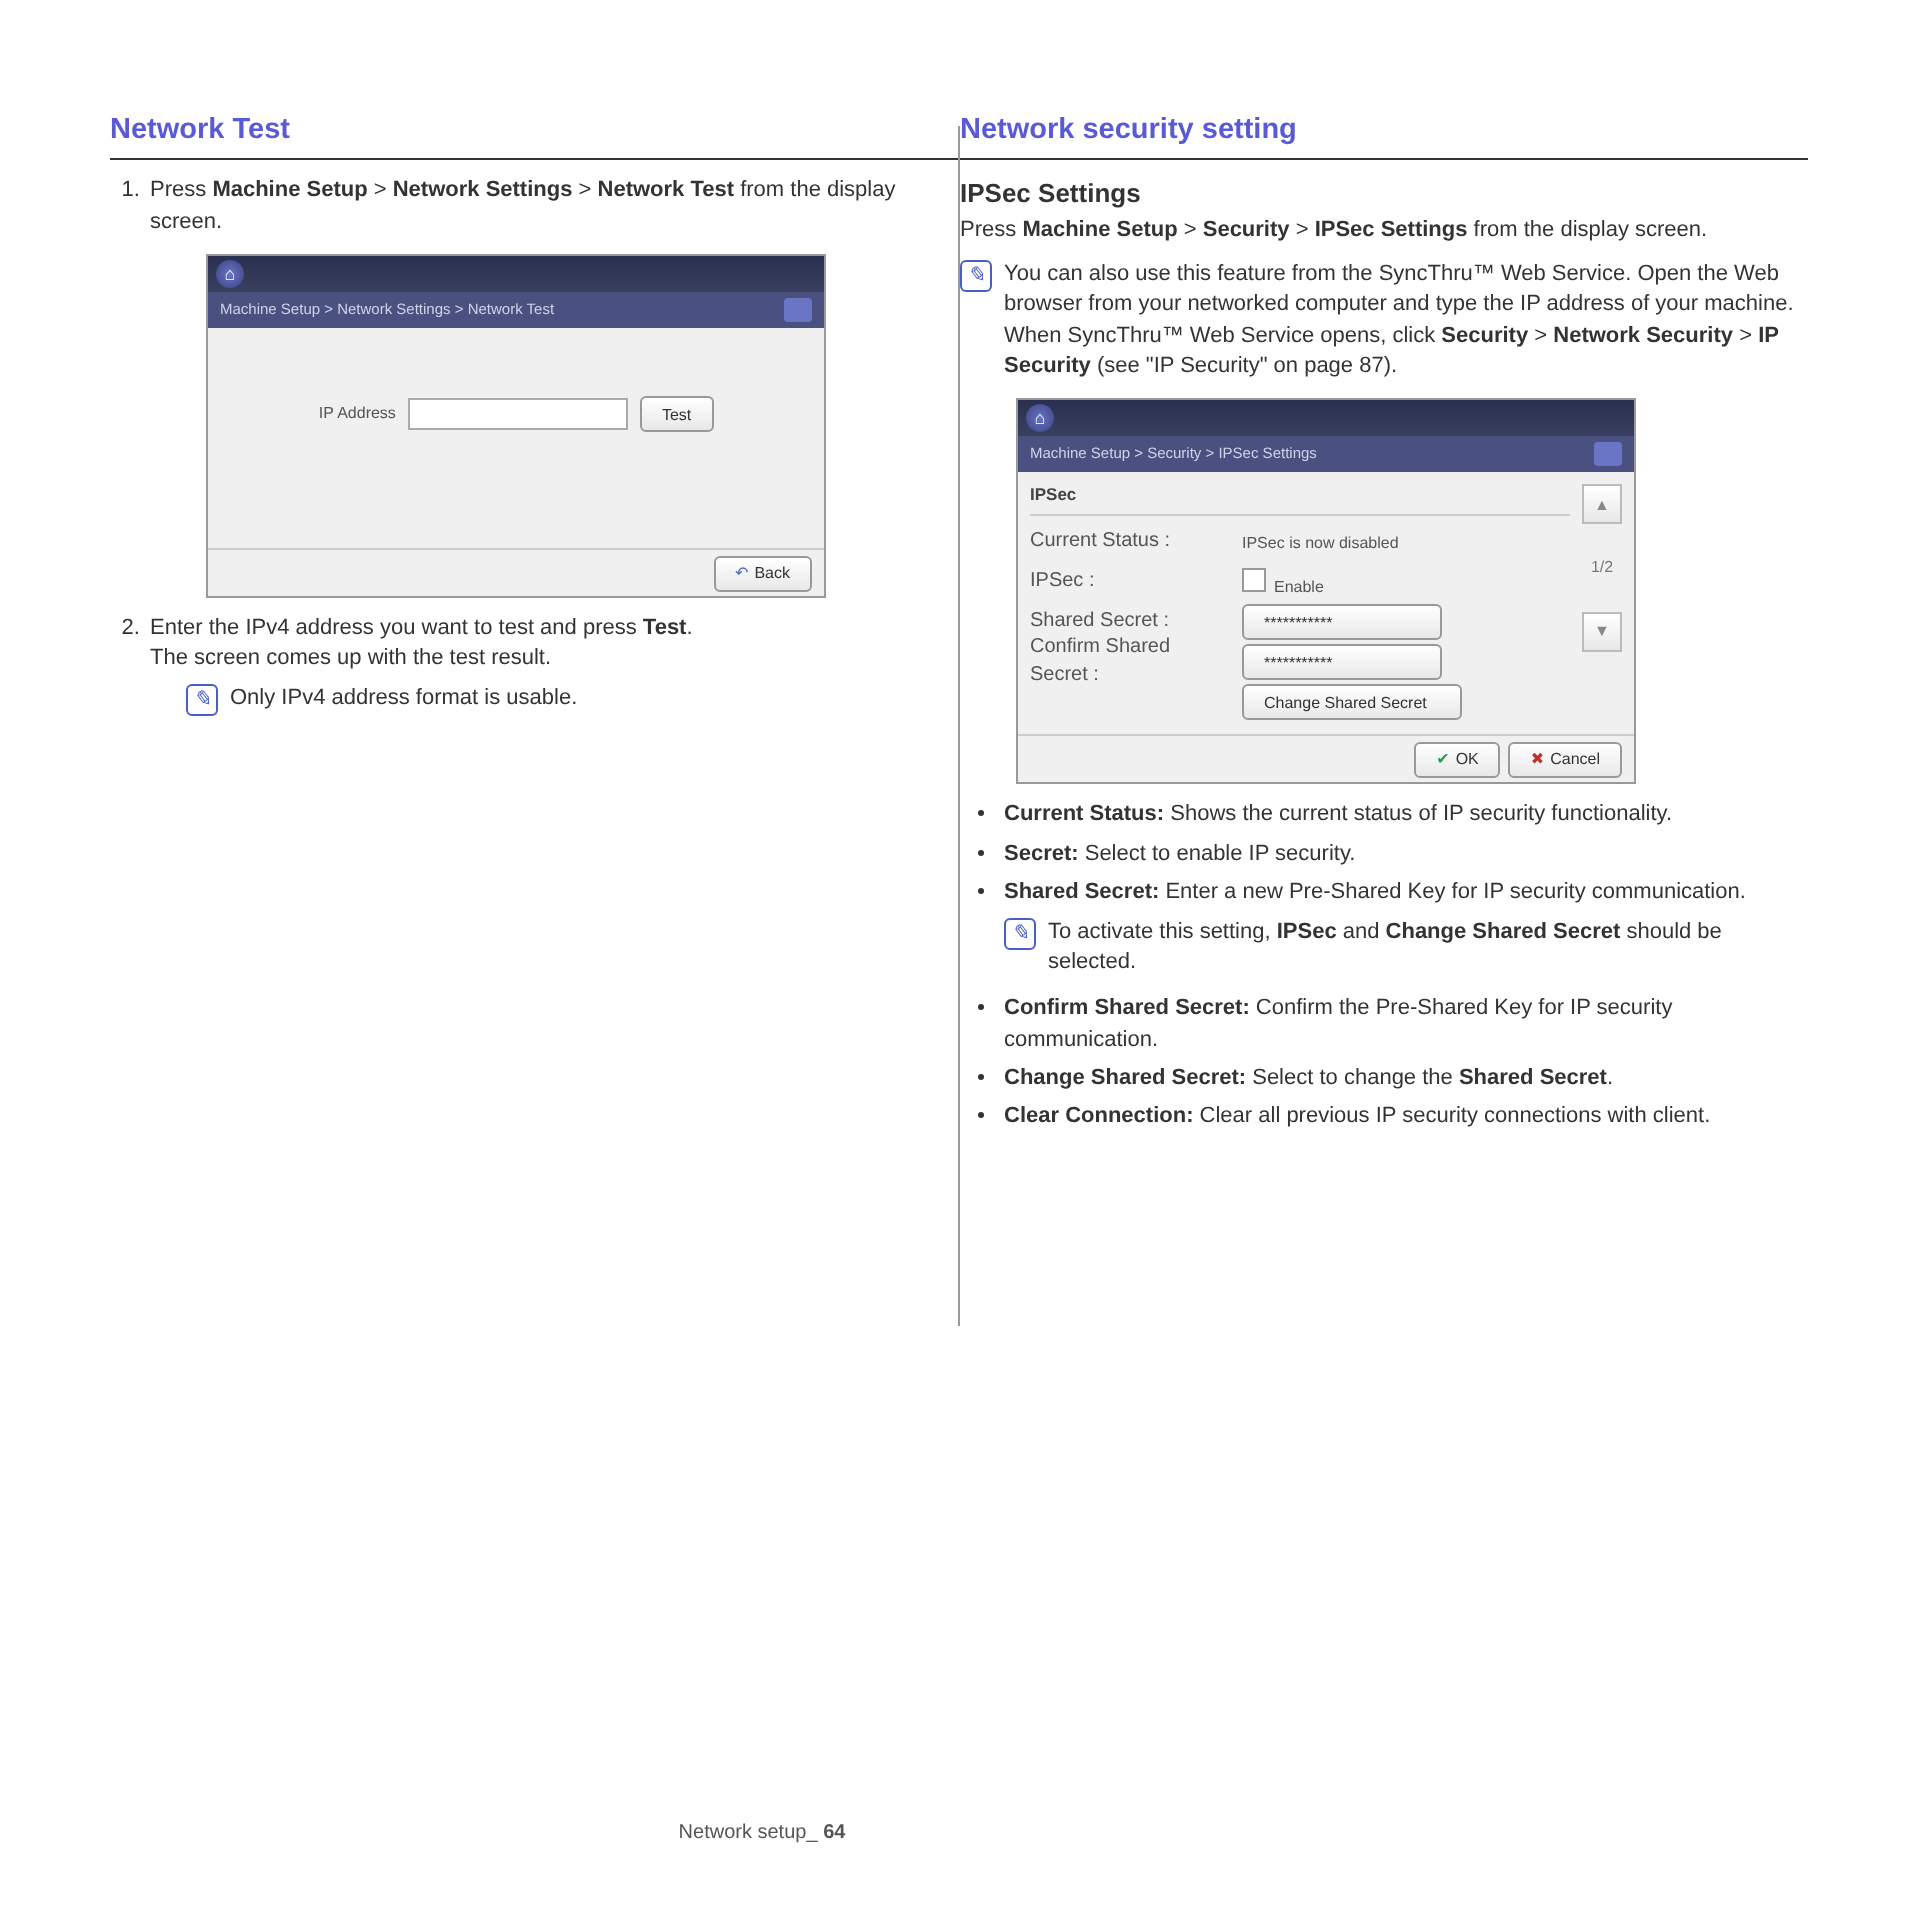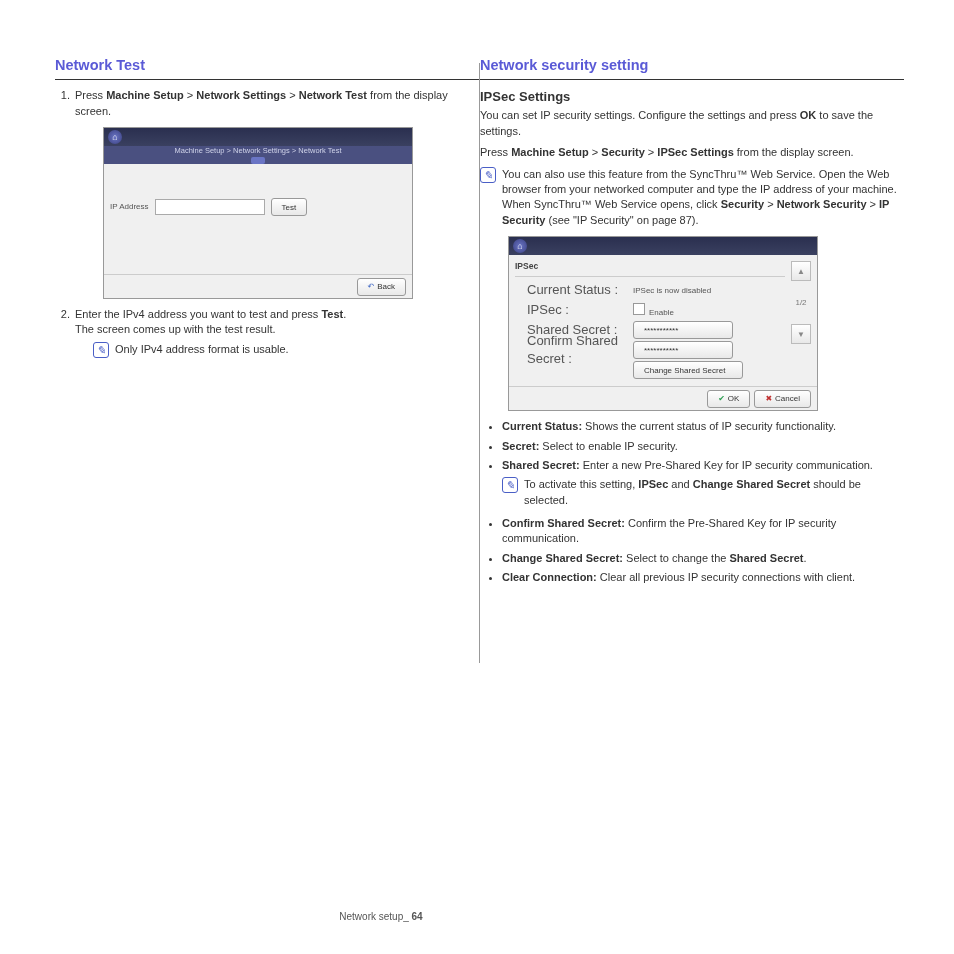--- a/index.html
+++ b/index.html
@@ -63,50 +63,49 @@
     display:flex;align-items:center;justify-content:center;
     color:#fff;font-size:9px;
   }
   .shot-crumb {
     background: #4a5080;
     color: #cfd2e8;
     height: 18px;
     display:flex;align-items:center;justify-content:space-between;
     padding: 0 6px;
     font-size: 7.5px;
-    flex-direction: column;
   }
   .shot-body {
     background: #f0f0f0;
     padding: 6px;
     min-height: 100px;
     position: relative;
   }
-  .field-row { display:flex; align-items:center; gap:6px; justify-content:flex-start; margin-top:28px;}
+  .field-row { display:flex; align-items:center; gap:6px; justify-content:center; margin-top:28px;}
   .label-s { color:#555; font-size:8px; }
   .inp { border:1px solid #aaa; height:16px; width:110px; background:#fff; }
   .btn {
     border:1px solid #999;
     background: linear-gradient(#fff,#e8e8e8);
     border-radius:3px;
     height:18px;
     padding:0 10px;
     font-size:8px;
     display:inline-flex;align-items:center;gap:3px;
     color:#333;
   }
   .shot-foot {
     background:#f0f0f0;
     border-top:1px solid #ccc;
     height:24px;
     display:flex;align-items:center;justify-content:flex-end;
     padding:0 6px; gap:4px;
   }
   .grid-row { display:flex; align-items:center; height:20px; gap:6px;}
-  .grid-label { width:100px; color:#555; font-size:13px;margin-left:12px;}
+  .grid-label { width:100px; color:#555; font-size:10px;}
   .grid-val { flex:1; font-size:8px; color:#555;}
   .chk { width:12px;height:12px;border:1px solid #999;background:#fff;display:inline-block;margin-right:4px;}
   .pager {
     position:absolute; right:6px; top:6px; width:20px;
     display:flex;flex-direction:column;align-items:center;
     font-size:8px;color:#777;
   }
   .pager .arr {
     width:20px;height:20px;border:1px solid #bbb;background:linear-gradient(#fff,#e8e8e8);
     display:flex;align-items:center;justify-content:center;color:#888;
@@ -170,35 +169,36 @@
     </ol>
   </div>
 
   <div class="divider"></div>
 
   <div class="col">
     <h2 class="sec">Network security setting</h2>
     <div class="rule"></div>
     <h3 class="sub">IPSec Settings</h3>
     <p>
-      <span>You can set IP security settings. Configure the settings and press </span><span class="bold">OK</span><span> to save the settings.</span>
-    </p>
-    <p>
       <span>Press </span><span class="bold">Machine Setup</span><span> &gt; </span><span class="bold">Security</span><span> &gt; </span><span class="bold">IPSec Settings</span><span> from the display screen.</span>
     </p>
     <div class="note" style="margin-left:0;">
       <div class="nicon">✎</div>
       <div class="note-body">
         <span>You can also use this feature from the SyncThru™ Web Service. Open the Web browser from your networked computer and type the IP address of your machine. When SyncThru™ Web Service opens, click </span><span class="bold">Security</span><span> &gt; </span><span class="bold">Network Security</span><span> &gt; </span><span class="bold">IP Security</span><span> (see "IP Security" on page 87).</span>
       </div>
     </div>
 
     <div class="shot" style="width:310px;">
       <div class="shot-top">
         <div class="home-btn">⌂</div>
+      </div>
+      <div class="shot-crumb">
+        <span>Machine Setup &gt; Security &gt; IPSec Settings</span>
+        <span style="width:14px;height:12px;background:#6a75c5;border-radius:2px;"></span>
       </div>
       <div class="shot-body" style="min-height:130px;padding-right:32px;">
         <div style="font-weight:bold;font-size:8.5px;color:#444;border-bottom:1px solid #ccc;padding-bottom:3px;margin-bottom:3px;">IPSec</div>
         <div class="grid-row">
           <div class="grid-label">Current Status :</div>
           <div class="grid-val">IPSec is now disabled</div>
         </div>
         <div class="grid-row">
           <div class="grid-label">IPSec :</div>
           <div class="grid-val"><span class="chk"></span><span>Enable</span></div>

